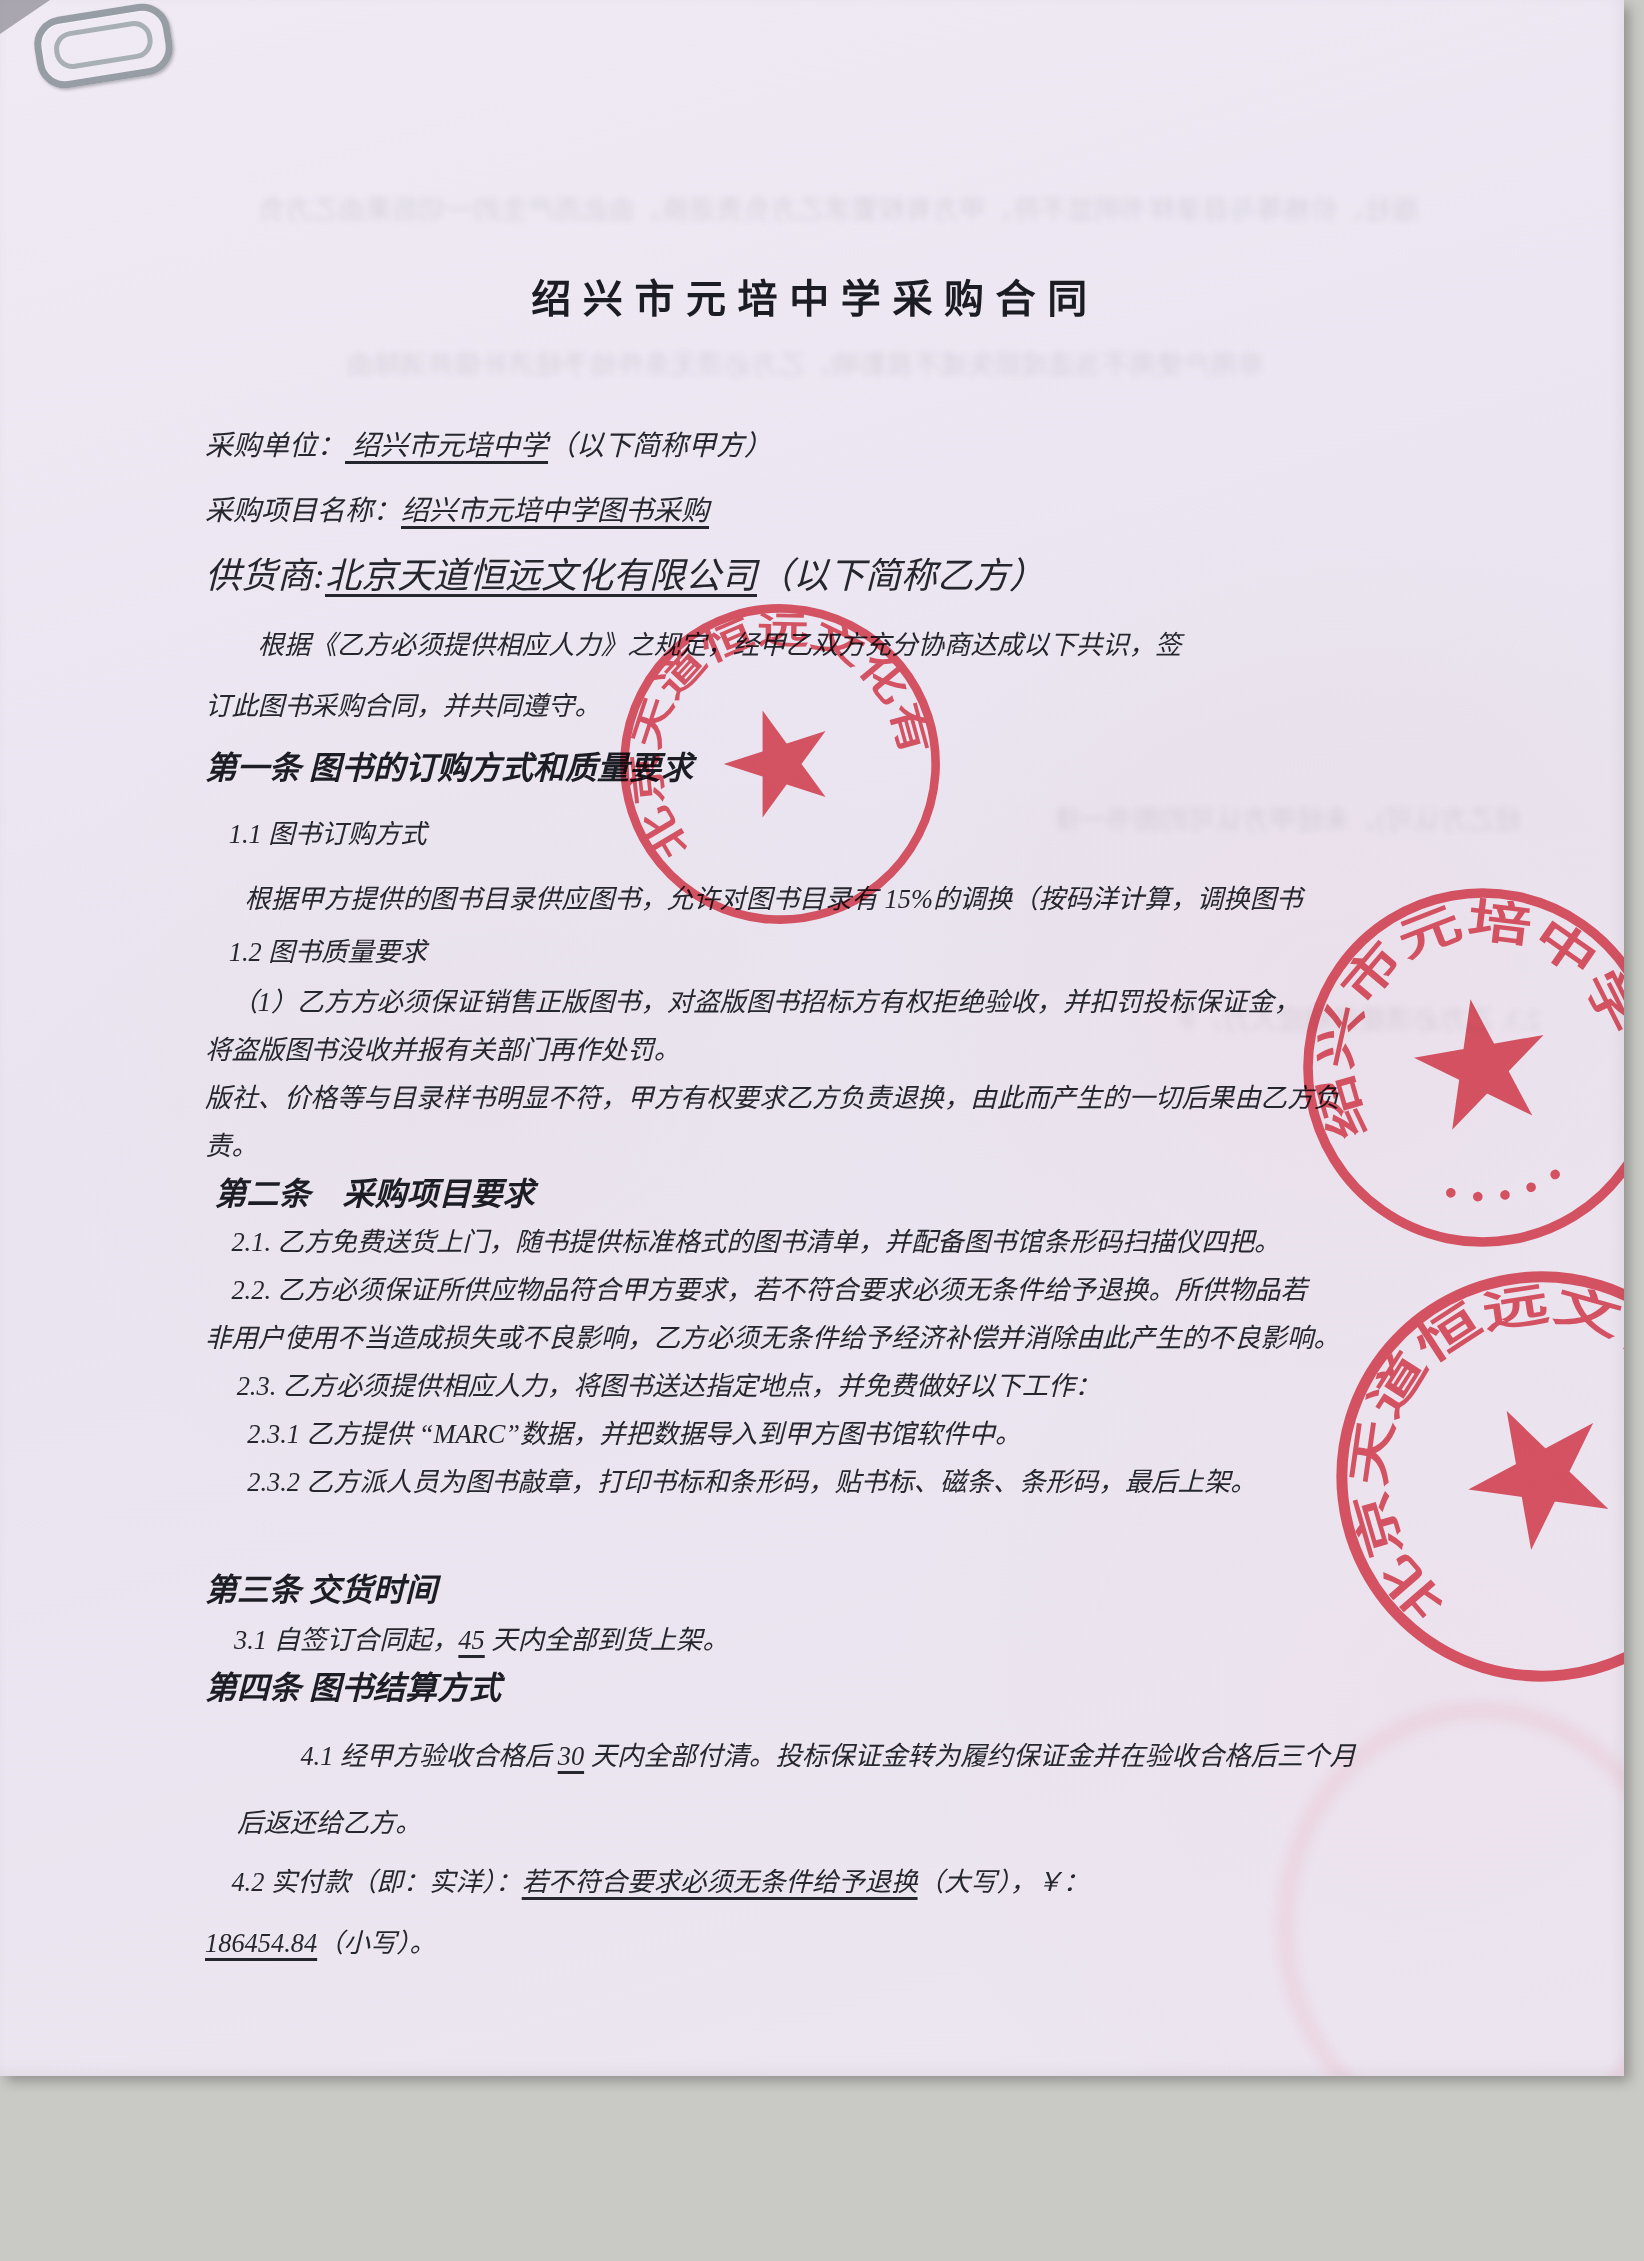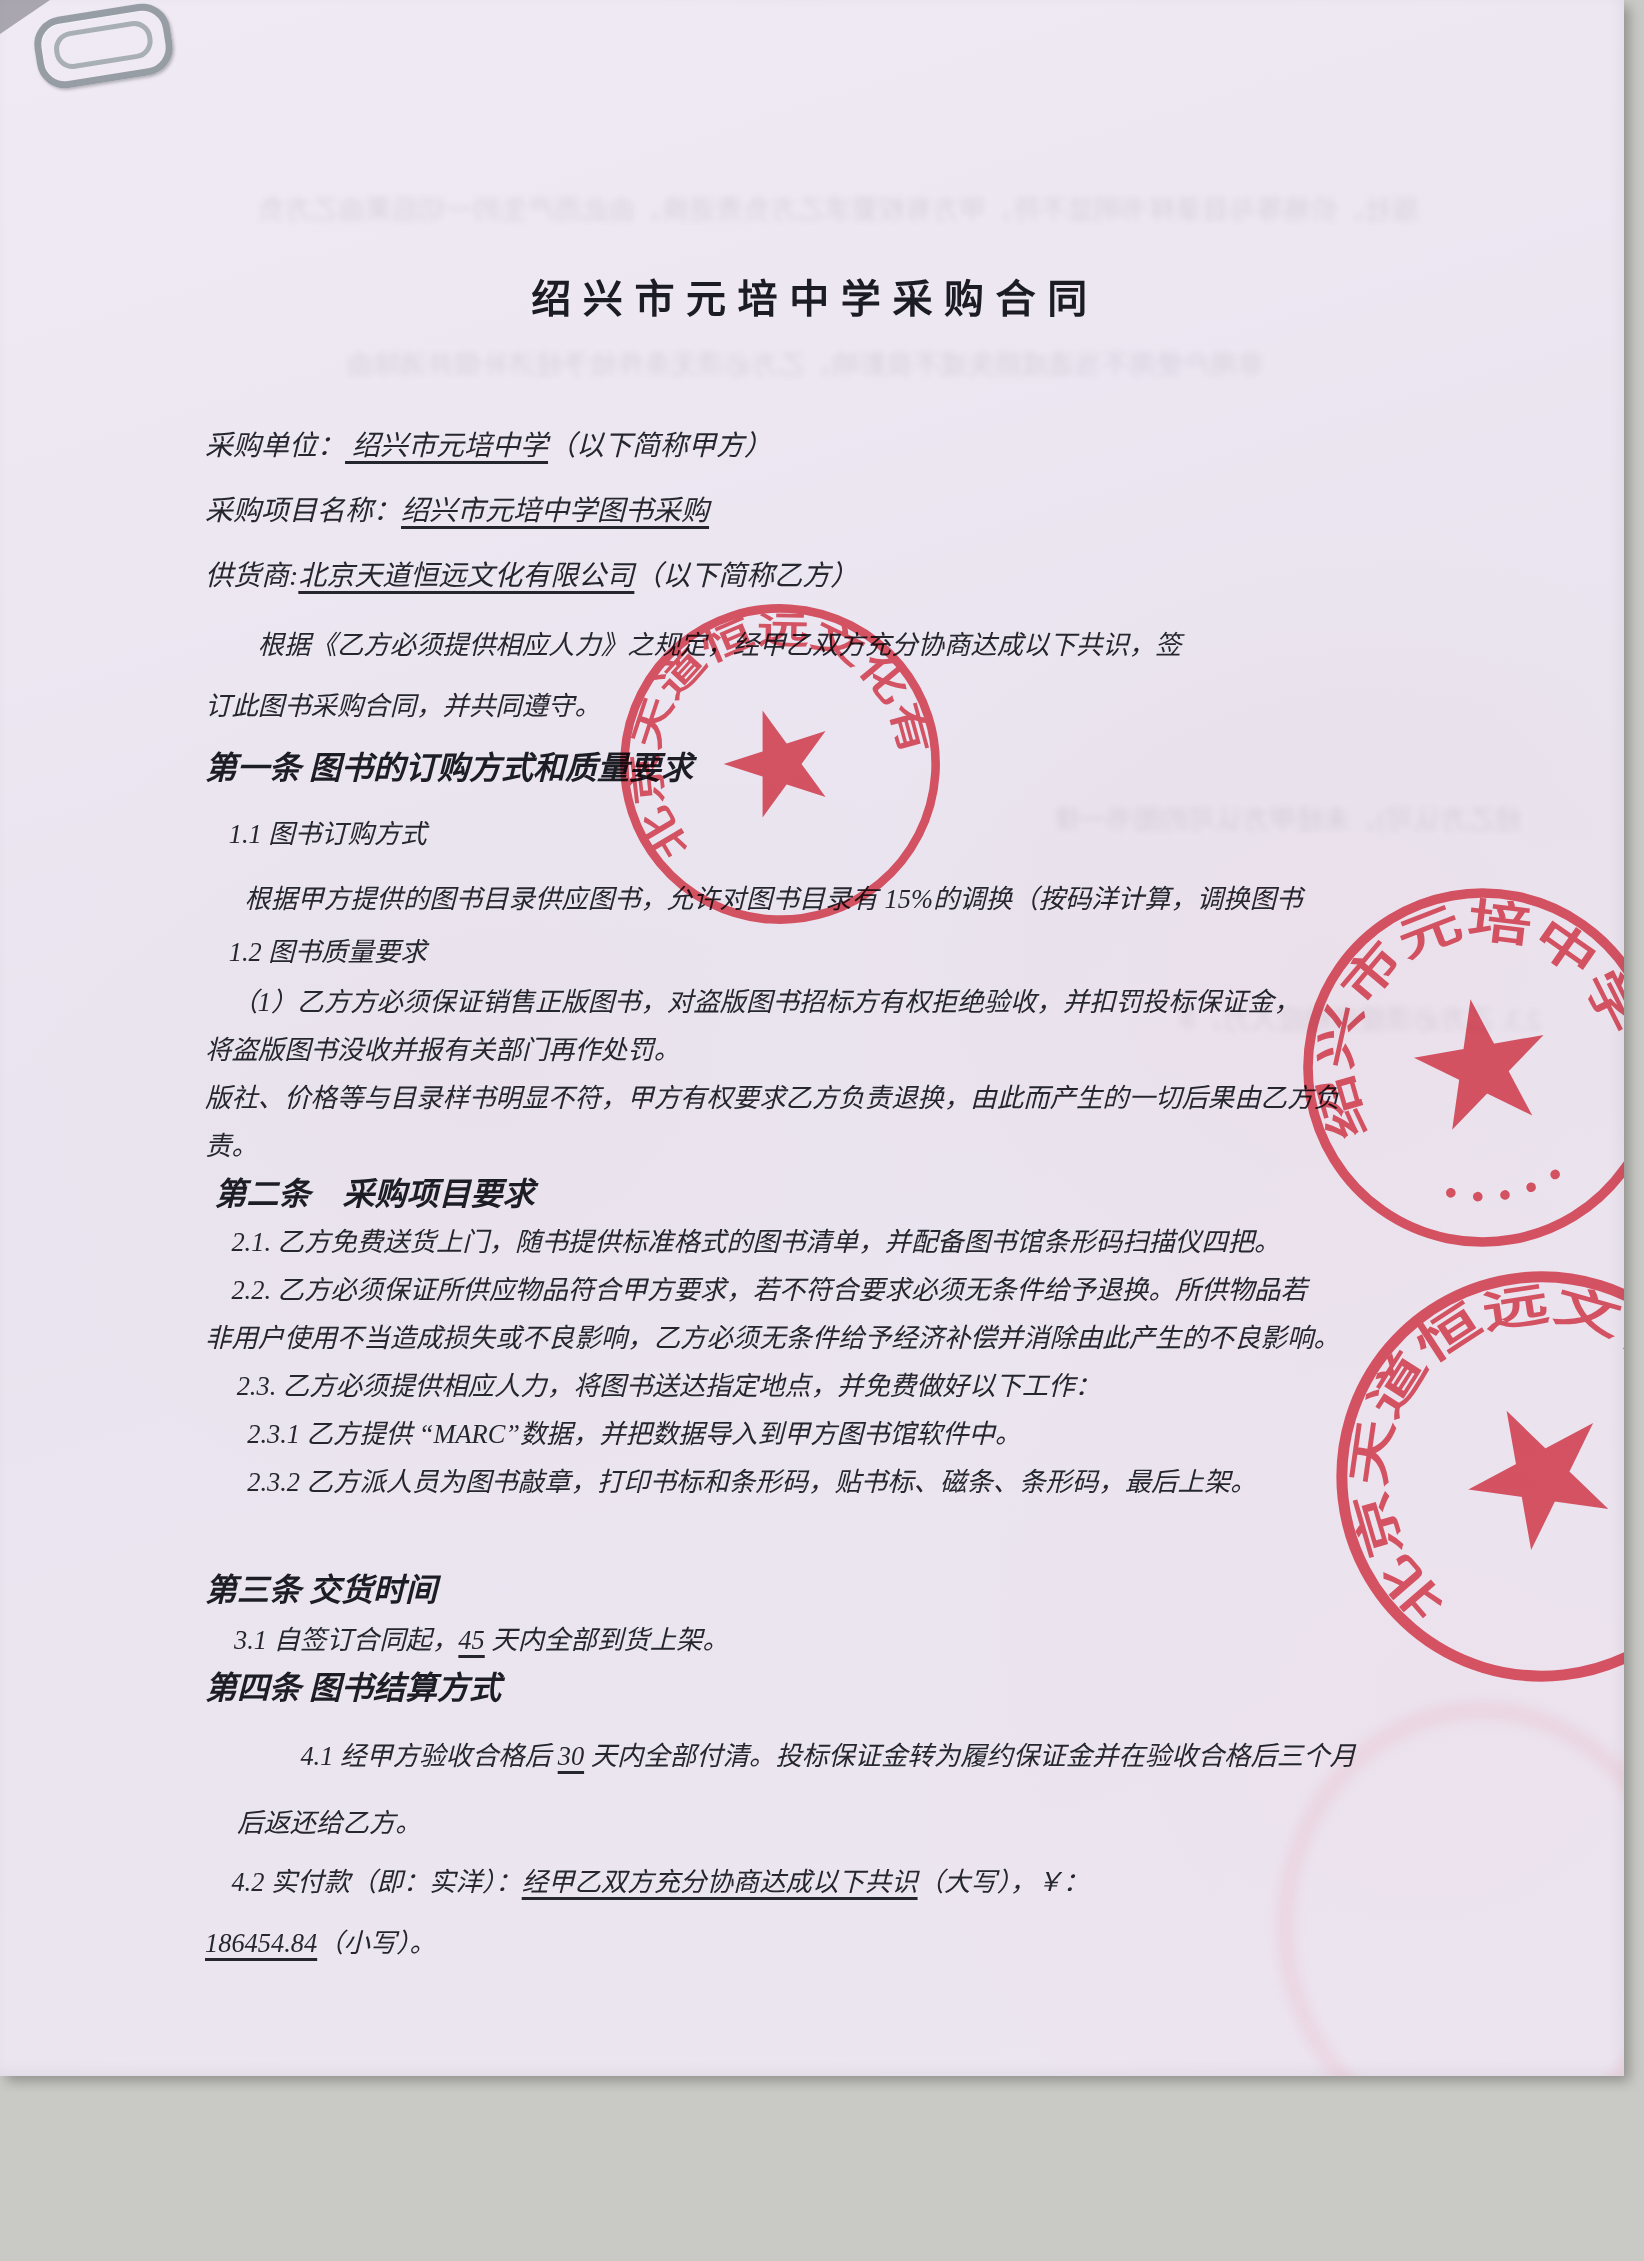--- a/index.html
+++ b/index.html
@@ -71,21 +71,21 @@
   <div class="ghost" style="left:348px;top:343px;width:916px;">非用户使用不当造成损失或不良影响，乙方必须无条件给予经济补偿并消除由此产生的不良影响。</div>
   <div class="ghost" style="left:1057px;top:798px;width:464px;">经乙方认可)，未经甲方认可的图书一律退回、由此产生的一切费用由乙方负责。</div>
   <div class="ghost" style="left:1180px;top:998px;width:361px;">2.3. 乙方必须提供相应人力，将图书送达指定地点，并免费做好以下工作：</div>
   <div class="bleed-ring" style="left:1277px;top:1702px;width:374px;height:413px;"></div>
 
   <div class="content">
     <div class="doc-title">绍兴市元培中学采购合同</div>
     <div>
         <div class="line" style="text-indent: 0em; margin-top: 93px; font-size: 28px;"><span>采购单位：</span><span class="u"> 绍兴市元培中学</span><span>（以下简称甲方）</span></div>
         <div class="line" style="text-indent: 0em; margin-top: 17px; font-size: 28px;"><span>采购项目名称：</span><span class="u">绍兴市元培中学图书采购</span></div>
-        <div class="line" style="text-indent: 0em; margin-top: 17px; font-size: 28px;"><span>供货商:</span><span class="u">北京天道恒远文化有限公司</span><span>（以下简称乙方）</span></div>
+        <div class="line" style="text-indent: 0em; margin-top: 17px; font-size: 36px;"><span>供货商:</span><span class="u">北京天道恒远文化有限公司</span><span>（以下简称乙方）</span></div>
         <div class="line" style="text-indent: 2em; margin-top: 20.6px;"><span>根据《乙方必须提供相应人力》之规定，经甲乙双方充分协商达成以下共识，签</span></div>
         <div class="line" style="text-indent: 0em; margin-top: 13px;"><span>订此图书采购合同，并共同遵守。</span></div>
         <div class="line bold" style="text-indent: 0em; margin-top: 14px;"><span>第一条 图书的订购方式和质量要求</span></div>
         <div class="line" style="text-indent: 0.9em; margin-top: 18px;"><span>1.1 图书订购方式</span></div>
         <div class="line" style="text-indent: 1.5em; margin-top: 17px;"><span>根据甲方提供的图书目录供应图书，允许对图书目录有 15%的调换（按码洋计算，调换图书</span></div>
         <div class="line" style="text-indent: 0.9em; margin-top: 5.8px;"><span>1.2 图书质量要求</span></div>
         <div class="line" style="text-indent: 1em; margin-top: 1.9px;"><span>（1）乙方方必须保证销售正版图书，对盗版图书招标方有权拒绝验收，并扣罚投标保证金，</span></div>
         <div class="line" style="text-indent: 0em;"><span>将盗版图书没收并报有关部门再作处罚。</span></div>
         <div class="line" style="text-indent: 0em;"><span>版社、价格等与目录样书明显不符，甲方有权要求乙方负责退换，由此而产生的一切后果由乙方负</span></div>
         <div class="line" style="text-indent: 0em;"><span>责。</span></div>
@@ -94,21 +94,21 @@
         <div class="line" style="text-indent: 1em;"><span>2.2. 乙方必须保证所供应物品符合甲方要求，若不符合要求必须无条件给予退换。所供物品若</span></div>
         <div class="line" style="text-indent: 0em;"><span>非用户使用不当造成损失或不良影响，乙方必须无条件给予经济补偿并消除由此产生的不良影响。</span></div>
         <div class="line" style="text-indent: 1.2em;"><span>2.3. 乙方必须提供相应人力，将图书送达指定地点，并免费做好以下工作：</span></div>
         <div class="line" style="text-indent: 1.6em;"><span>2.3.1 乙方提供 “MARC”数据，并把数据导入到甲方图书馆软件中。</span></div>
         <div class="line" style="text-indent: 1.6em;"><span>2.3.2 乙方派人员为图书敲章，打印书标和条形码，贴书标、磁条、条形码，最后上架。</span></div>
         <div class="line bold" style="text-indent: 0em; margin-top: 60px;"><span>第三条 交货时间</span></div>
         <div class="line" style="text-indent: 1.1em; margin-top: 1.3px;"><span>3.1 自签订合同起，</span><span class="u">45</span><span> 天内全部到货上架。</span></div>
         <div class="line bold" style="text-indent: 0em;"><span>第四条 图书结算方式</span></div>
         <div class="line" style="text-indent: 1em; margin-top: 20.6px; text-align: center;"><span>4.1 经甲方验收合格后 </span><span class="u">30</span><span> 天内全部付清。投标保证金转为履约保证金并在验收合格后三个月</span></div>
         <div class="line" style="text-indent: 0em; margin-top: 19.3px; margin-left: 32px;"><span>后返还给乙方。</span></div>
-        <div class="line" style="text-indent: 1em; margin-top: 11px;"><span>4.2 实付款（即：实洋）：</span><span class="u">经甲乙双方充分协商达成以下共识</span><span>（大写），￥：</span></div>
+        <div class="line" style="text-indent: 1em; margin-top: 11px;"><span>4.2 实付款（即：实洋）：</span><span class="u">若不符合要求必须无条件给予退换</span><span>（大写），￥：</span></div>
         <div class="line" style="text-indent: 0em; margin-top: 12.3px;"><span class="u">186454.84</span><span>（小写）。</span></div>
       </div>
   </div>
 
   <div class="page-number">1</div>
 
   <svg class="stamp" style="left:619px;top:603px;width:322px;height:322px;transform:rotate(-18deg);" viewBox="0 0 600 600">
     <circle cx="300" cy="300" r="290" fill="none" stroke="#e23c4c" stroke-width="16"></circle>
     <polygon transform="translate(300,300) scale(105)" fill="#e23c4c" points="0,-1 0.588,0.809 -0.951,-0.309 0.951,-0.309 -0.588,0.809"></polygon>
     <path id="arcA" d="M 96 395 A 225 225 0 1 1 504 395" fill="none"></path>

